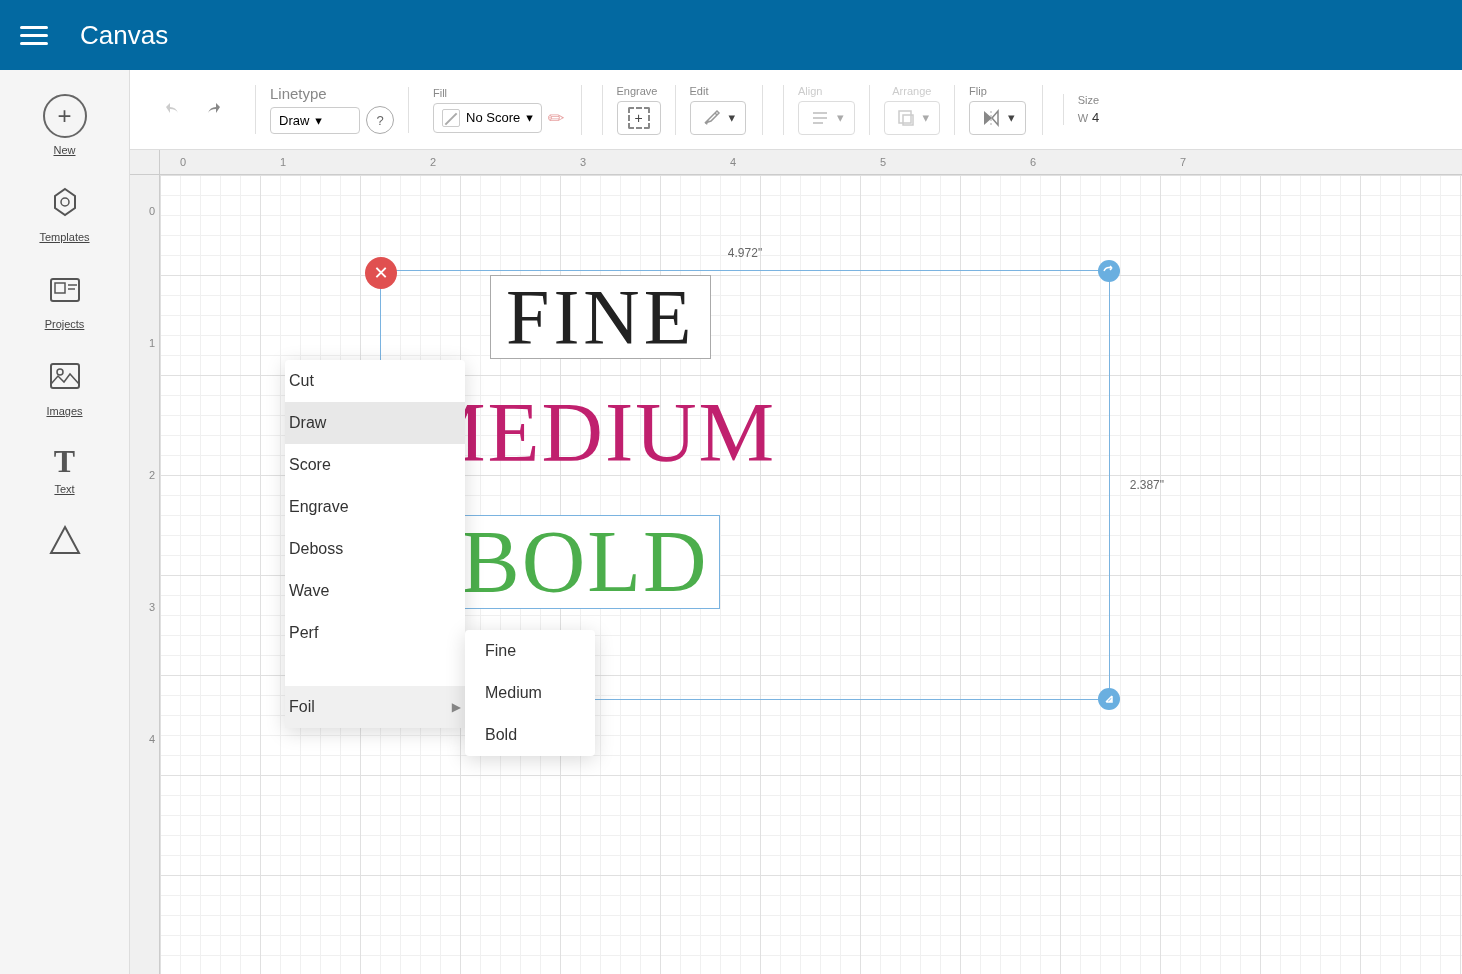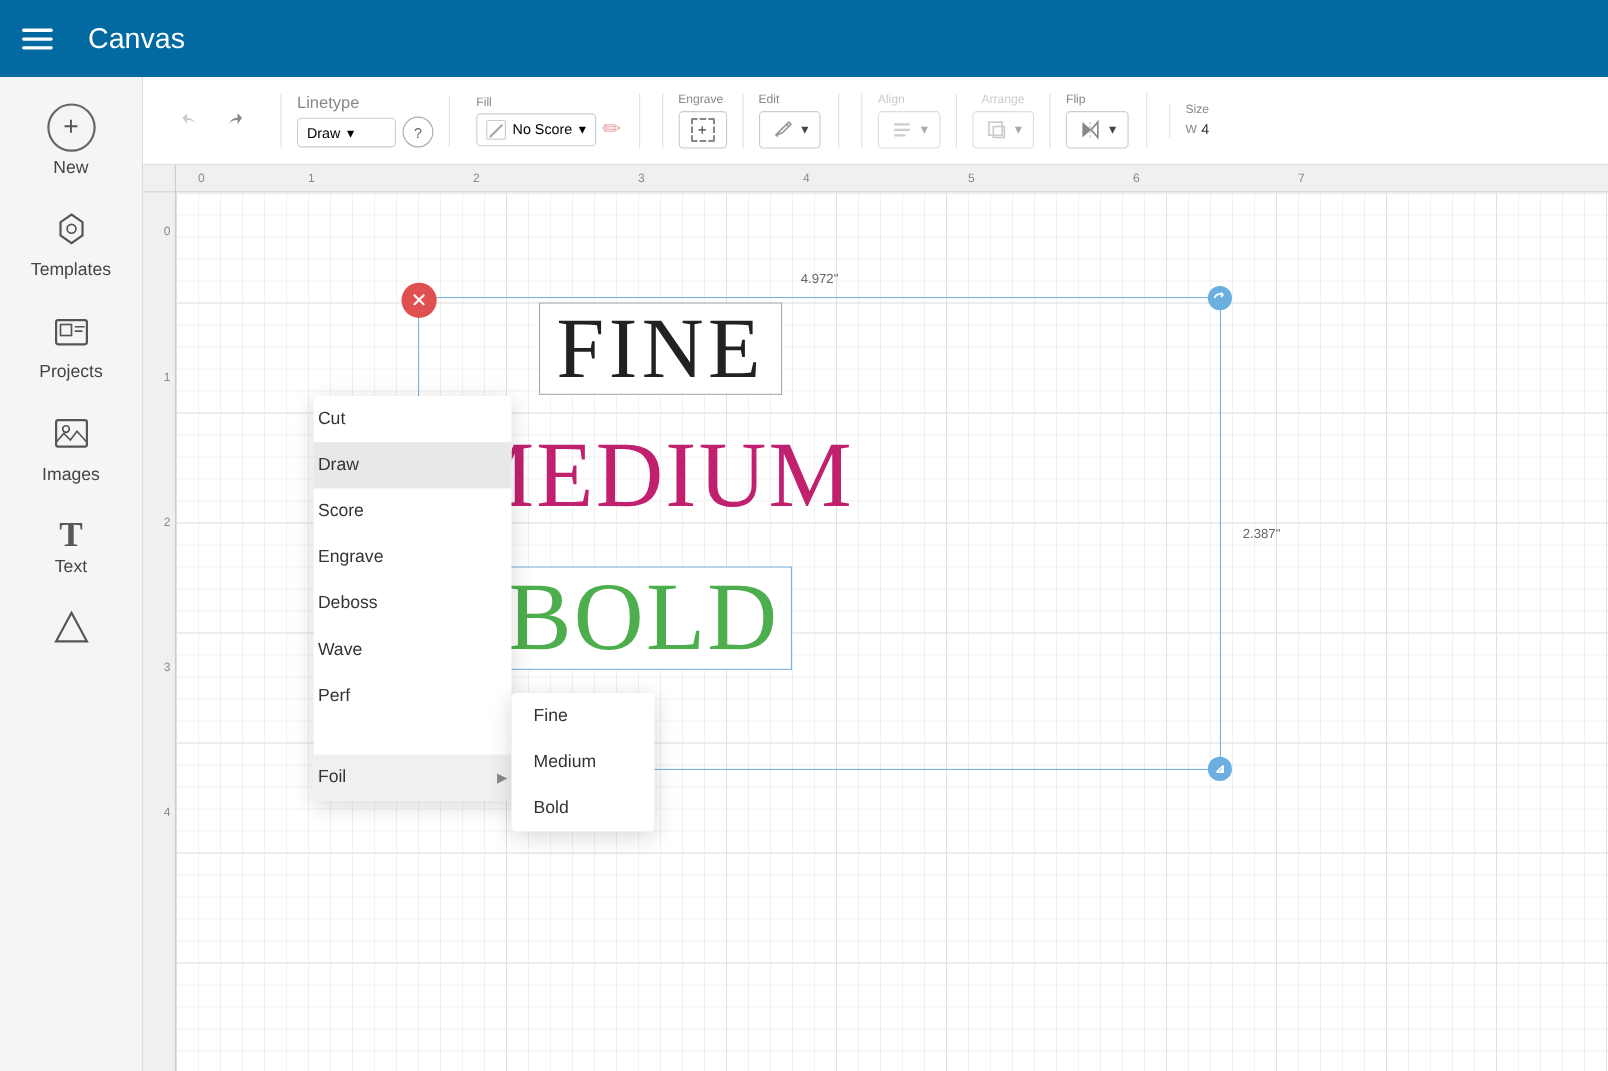--- a/index.html
+++ b/index.html
@@ -51,21 +51,21 @@
       padding: 14px 10px;
       cursor: pointer;
       color: #555;
       font-size: 13px;
       gap: 6px;
     }
     .sidebar-icon {
       font-size: 28px;
       line-height: 1;
     }
-    .sidebar-label { font-size: 16px; color: #444; }
+    .sidebar-label { font-size: 11px; color: #444; text-decoration: underline; }
 
     
     .toolbar-area {
       flex: 1;
       display: flex;
       flex-direction: column;
     }
     .toolbar {
       height: 80px;
       background: white;

